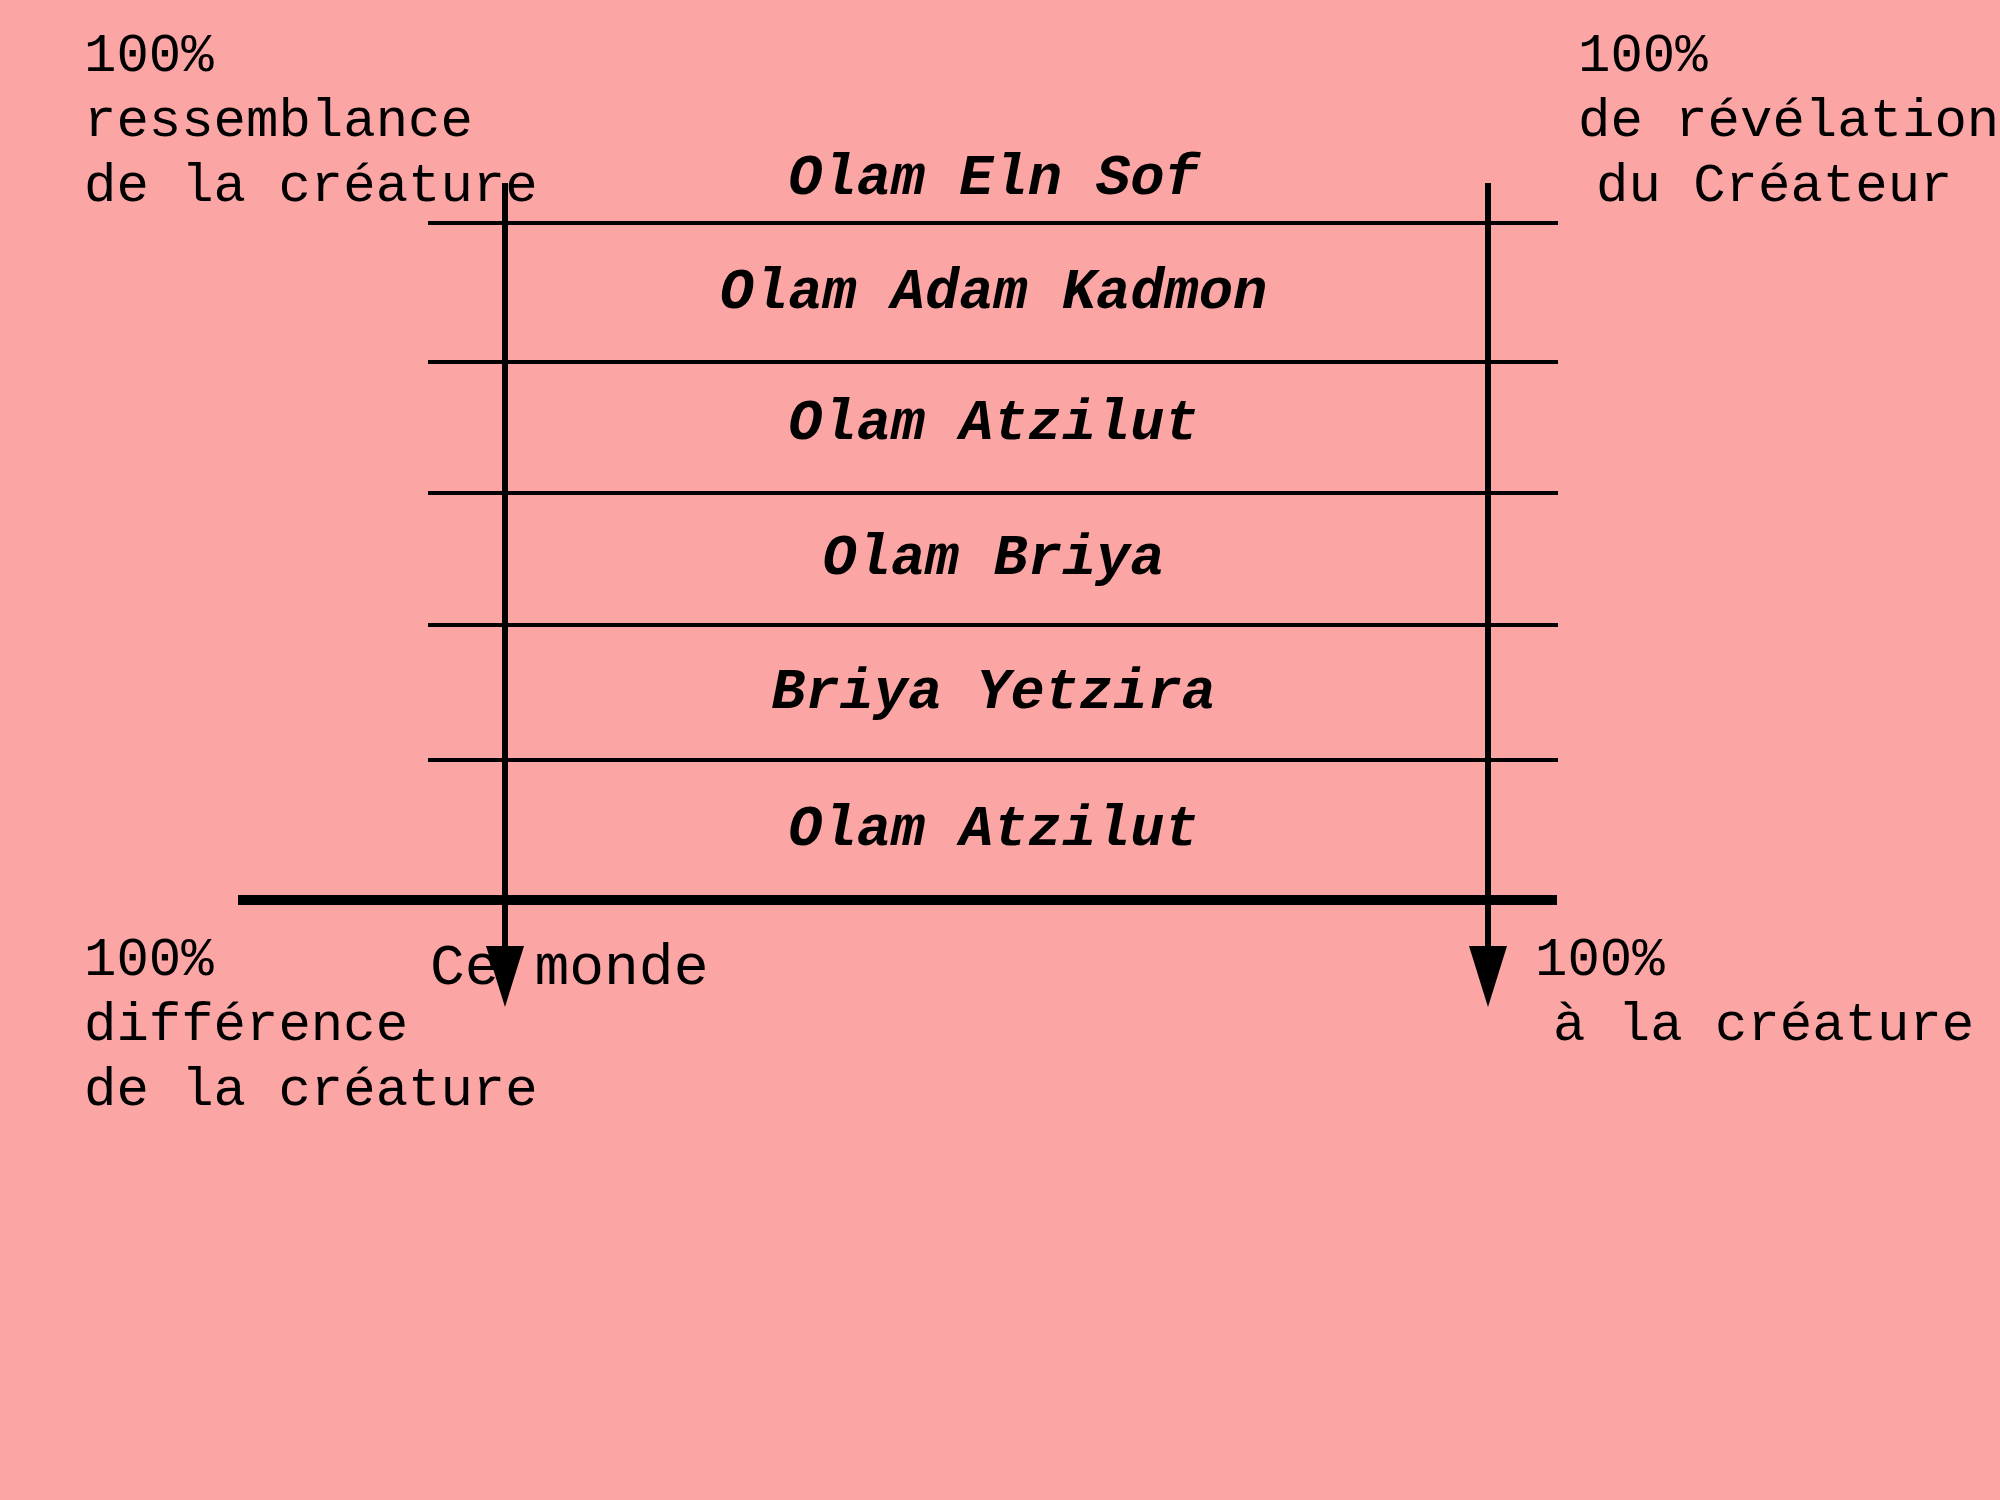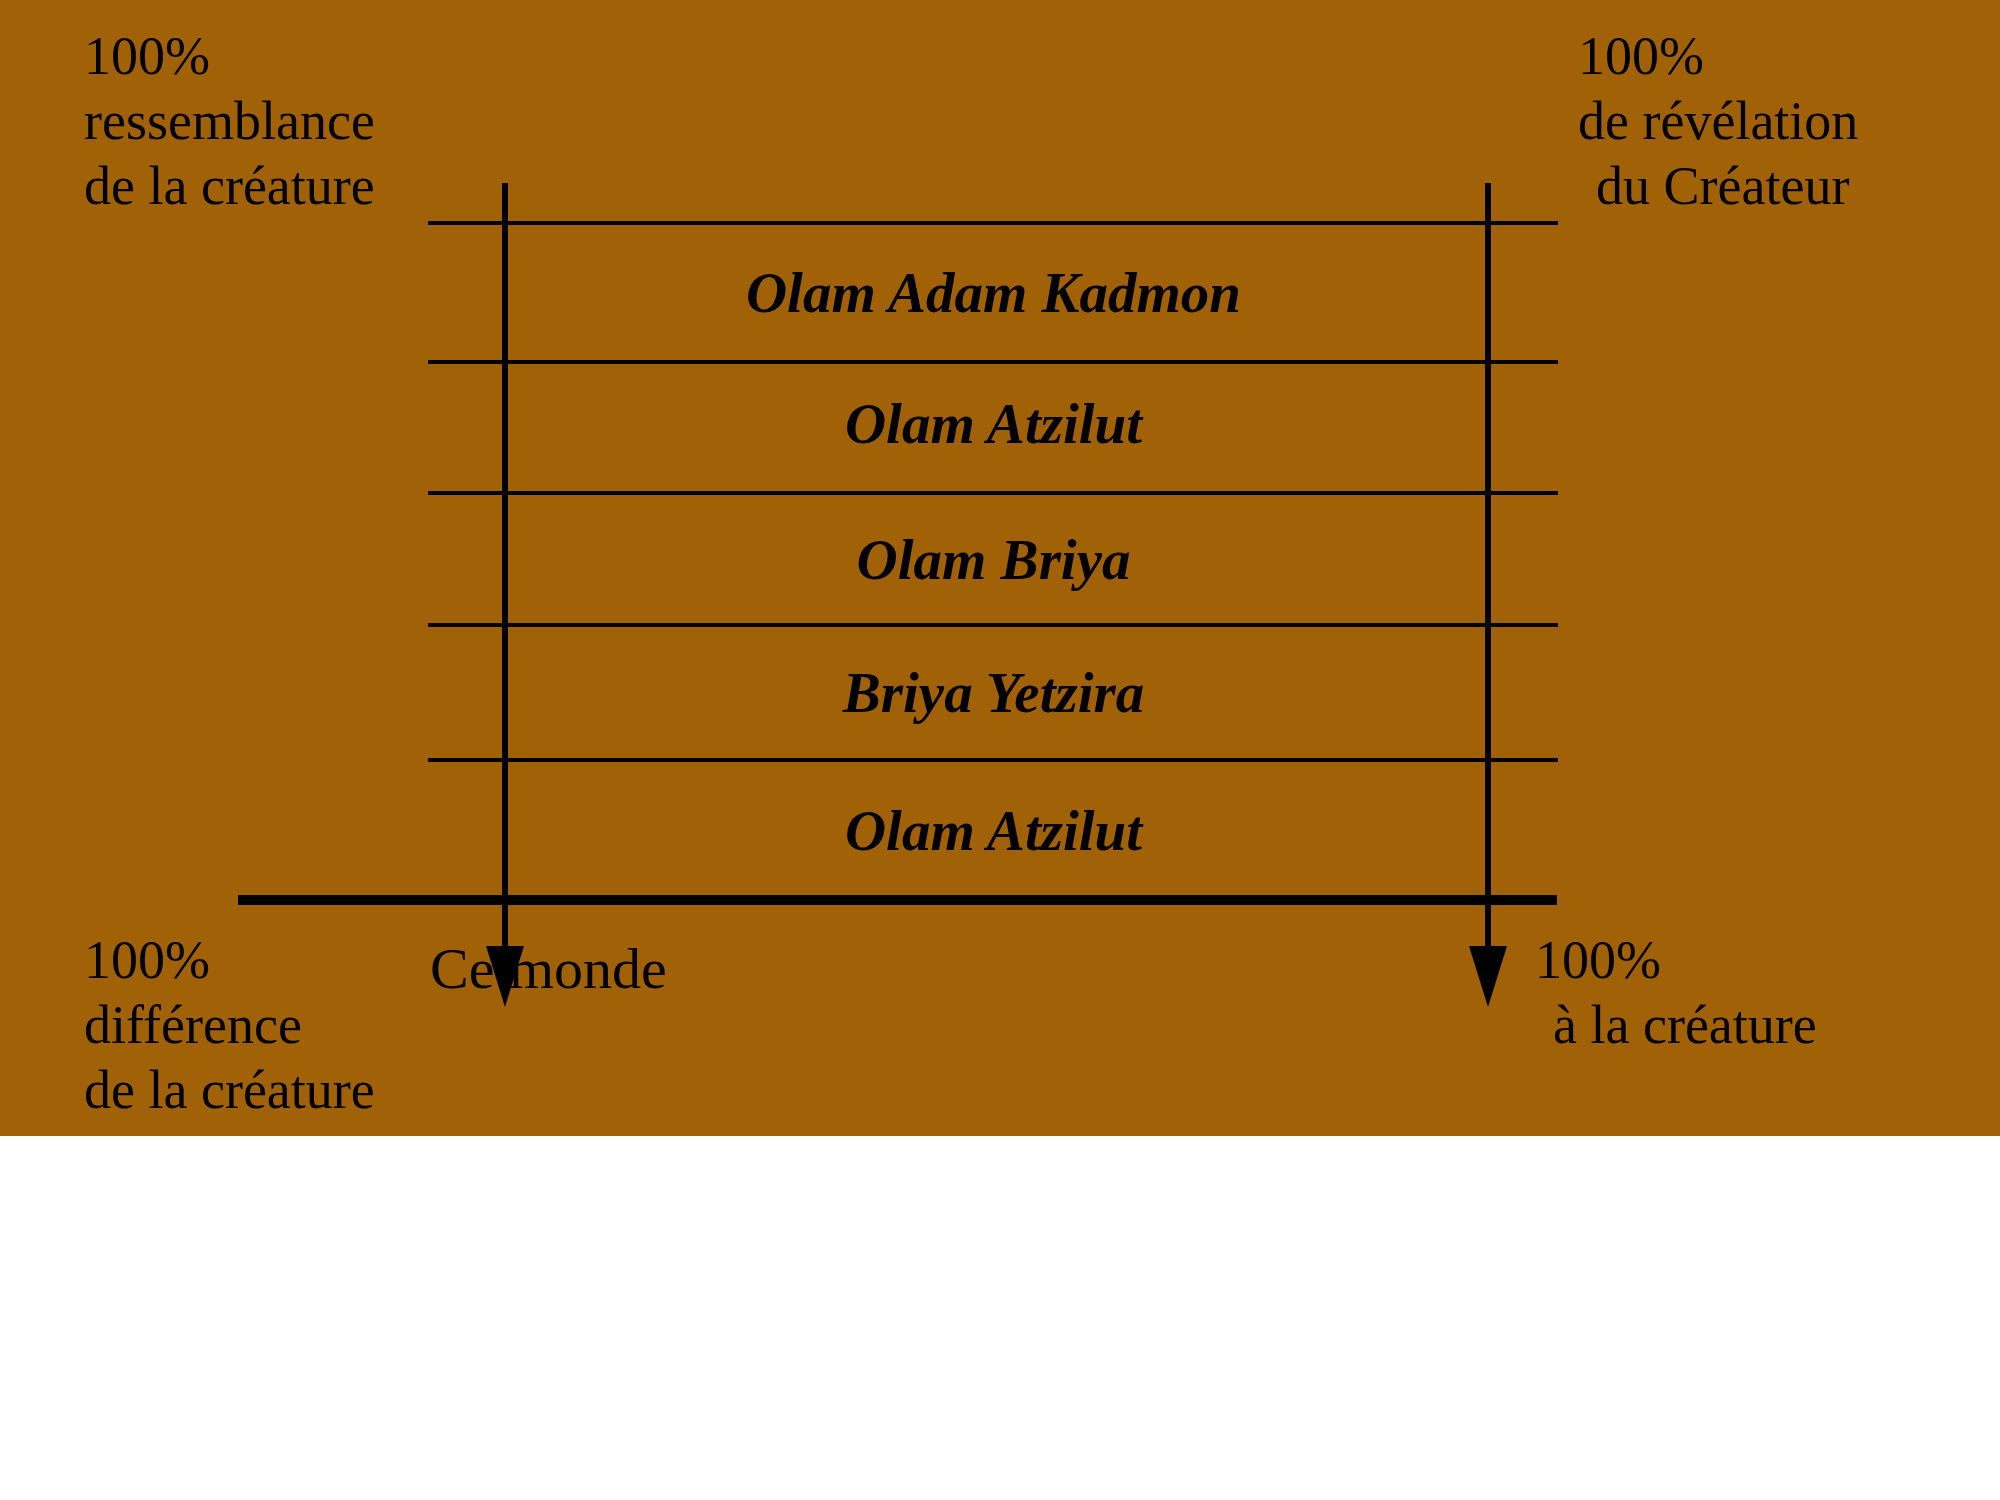--- a/index.html
+++ b/index.html
@@ -3,23 +3,23 @@
 <meta charset="utf-8">
 <style>
   html, body {
     margin: 0;
     padding: 0;
     background: #ffffff;
   }
   .page {
     position: relative;
     width: 2000px;
-    height: 1136px;
-    background: #a16207;
-    font-family: Liberation Serif, serif;
+    height: 1500px;
+    background: #fca5a5;
+    font-family: Liberation Mono, monospace;
     color: #000000;
     overflow: hidden;
   }
   svg.diagram-lines {
     position: absolute;
     left: 0; top: 0;
     width: 2000px; height: 1500px;
   }
   .corner-label {
     position: absolute;
@@ -112,20 +112,23 @@
     <div>différence</div>
     <div>de la créature</div>
   </div>
 
   <div class="corner-label br">
     <div>100%</div>
     <div class="indent">à la créature</div>
   </div>
 
 
+  <div class="band band-1">
+    <span>Olam Eln Sof</span>
+  </div>
   <div class="band band-2">
     <span>Olam Adam Kadmon</span>
   </div>
   <div class="band band-3">
     <span>Olam Atzilut</span>
   </div>
   <div class="band band-4">
     <span>Olam Briya</span>
   </div>
   <div class="band band-5">

